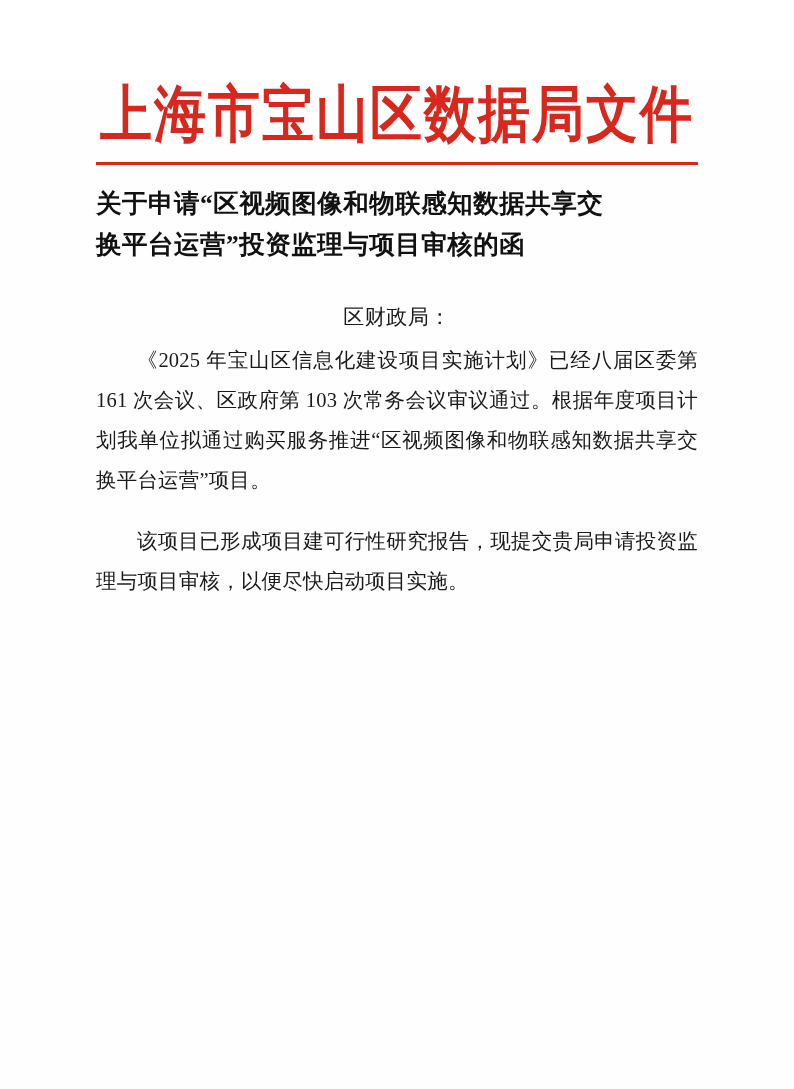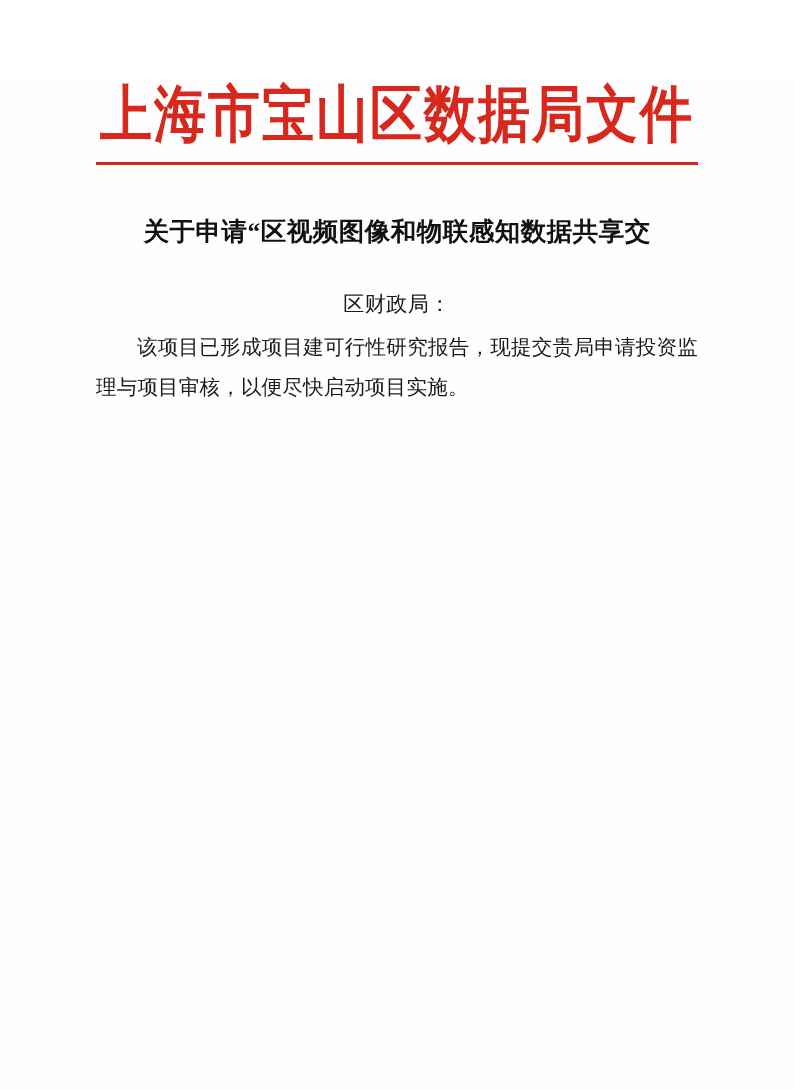--- a/index.html
+++ b/index.html
@@ -51,22 +51,21 @@
 
   .red-rule {
     margin-top: 22px;
     height: 3px;
     background: #d8271c;
     width: 100%;
   }
 
   
   .doc-title {
-    margin-top: 46px;
-    text-align: center;
+    margin-top: 18px;
     font-size: 25.5px;
     font-weight: bold;
     line-height: 1.62;
     letter-spacing: 0.5px;
     color: #111;
   }
   .doc-title .line {
     display: block;
   }
 
@@ -94,21 +93,23 @@
 
   <div class="masthead">
     <div class="masthead-title">上海市宝山区数据局文件</div>
   </div>
 
 
   <div class="red-rule"></div>
 
   <div class="doc-title">
     <span class="line">关于申请“区视频图像和物联感知数据共享交</span>
+    <span class="line">换平台运营”投资监理与项目审核的函</span>
   </div>
 
   <div class="recipient">区财政局：</div>
 
+  <p class="para">《2025 年宝山区信息化建设项目实施计划》已经八届区委第 161 次会议、区政府第 103 次常务会议审议通过。根据年度项目计划我单位拟通过购买服务推进“区视频图像和物联感知数据共享交换平台运营”项目。</p>
 
 
   <p class="para">该项目已形成项目建可行性研究报告，现提交贵局申请投资监理与项目审核，以便尽快启动项目实施。</p>
 
 </div>
 
 </body></html>

